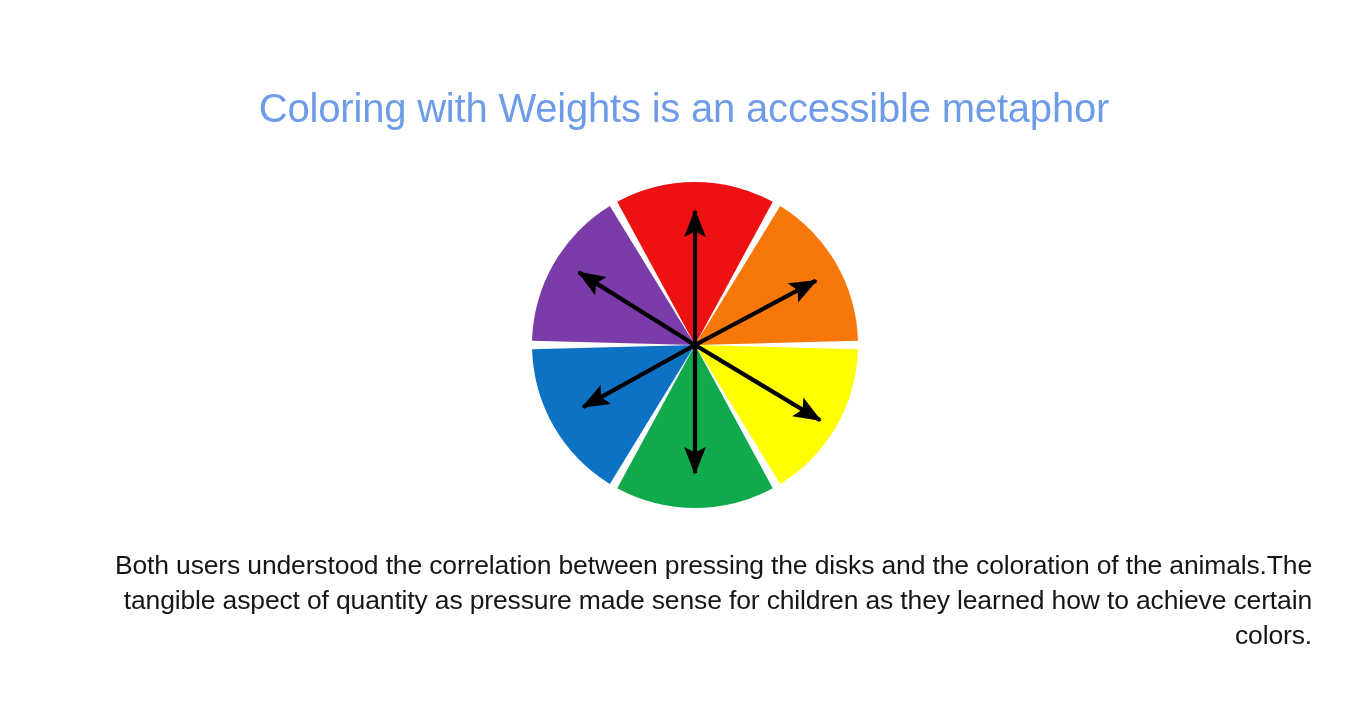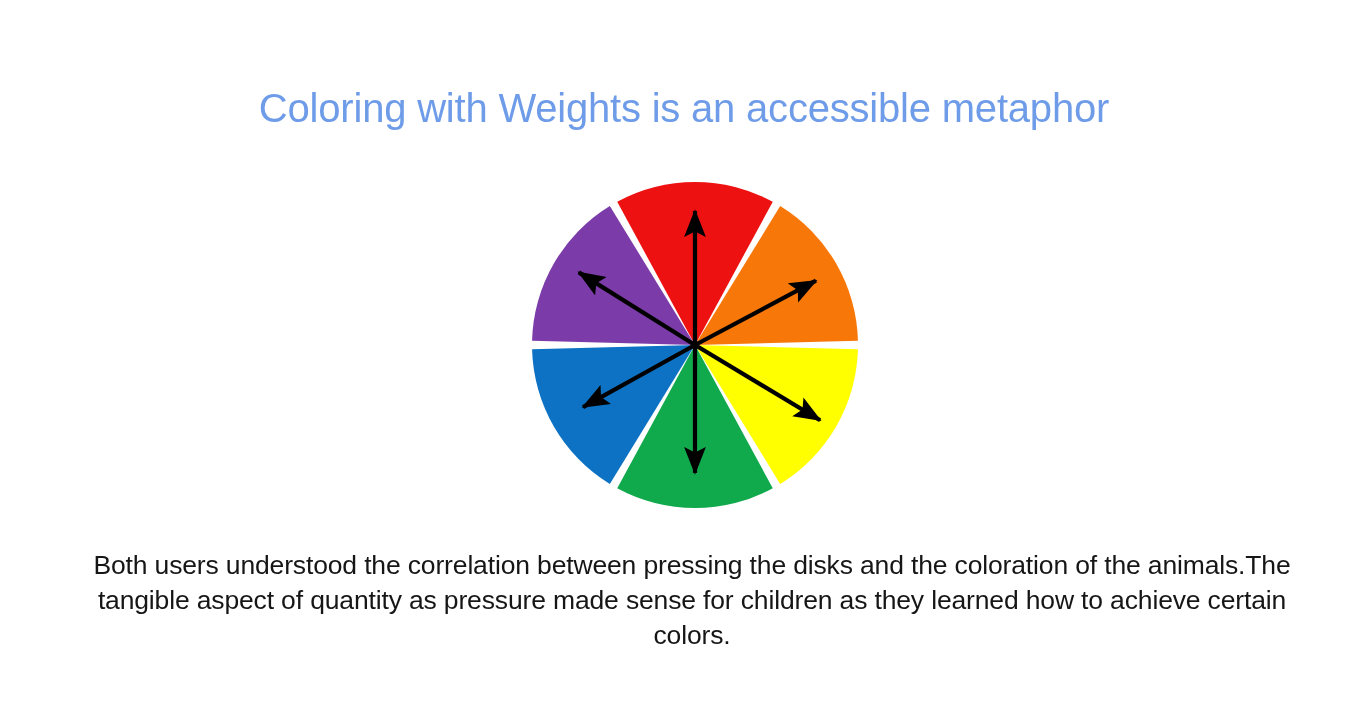--- a/index.html
+++ b/index.html
@@ -51,21 +51,21 @@
     position: absolute;
     left: 72px;
     top: 521px;
     width: 1240px;
     font-family: "Liberation Sans", sans-serif;
     font-size: 26.5px;
     font-weight: 400;
     line-height: 1.33;
     color: #161616;
     letter-spacing: -0.15px;
-    text-align: center;
+    text-align: right;
   }
 </style>
 </head>
 <body>
 
 <div class="slide">
 
   <h1 class="slide-title">Coloring with Weights is an accessible metaphor</h1>
 
   <div class="wheel-wrap">

